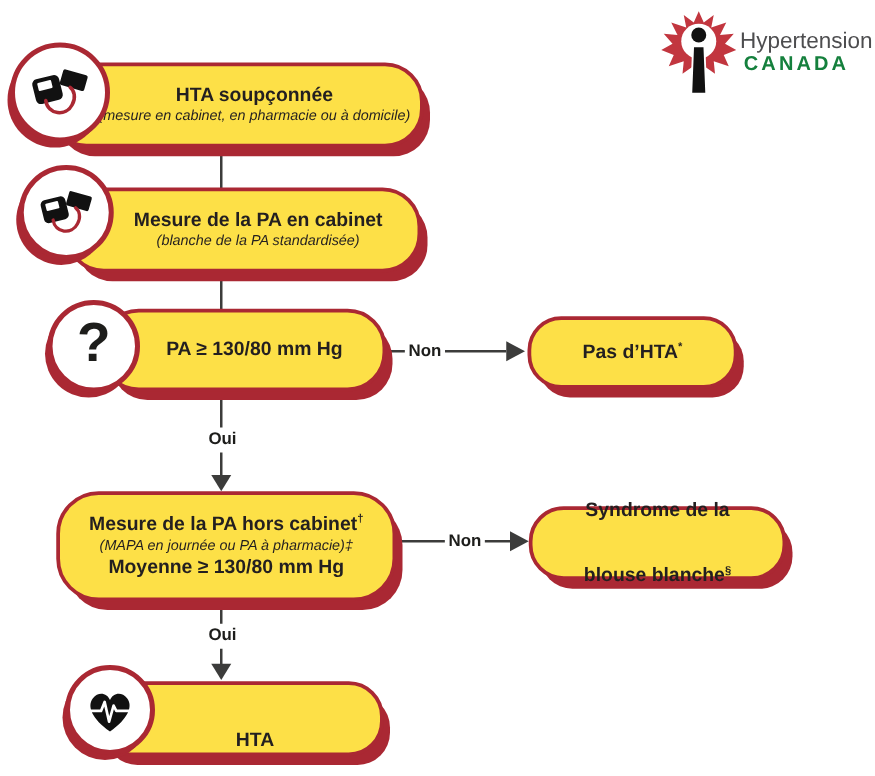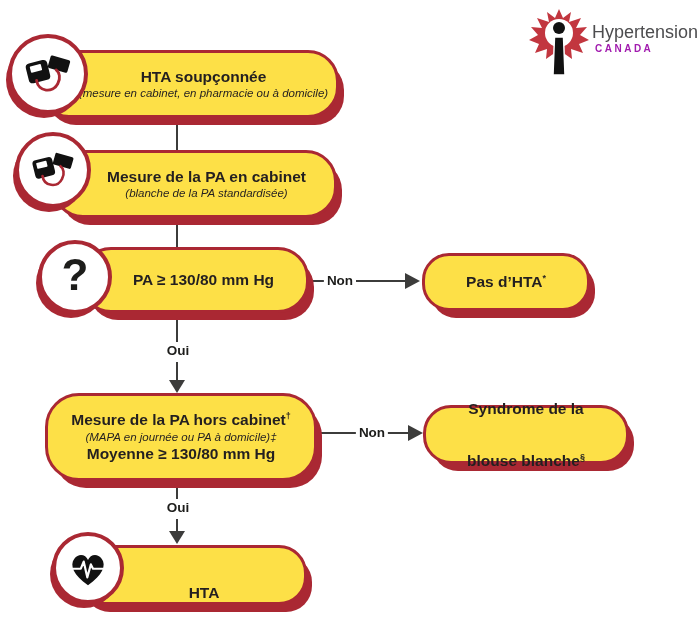--- a/index.html
+++ b/index.html
@@ -26,21 +26,21 @@
   .node .sub{font-size:11.5px;font-style:italic;line-height:1.3;}
   .node sup{font-size:9px;vertical-align:super;line-height:0;}
 
   
   .circ{position:absolute;background:#fff;border:4px solid var(--red);border-radius:50%;z-index:2;
     display:flex;align-items:center;justify-content:center;box-shadow:-4px 6px 0 -2px var(--red);}
   .qmark{font-size:44px;font-weight:bold;color:#1D1D1B;line-height:1;padding-bottom:4px;}
 
   
   .logo-title{position:absolute;left:592px;top:22px;font-size:18px;color:var(--logo_gray);z-index:1;}
-  .logo-sub{position:absolute;left:595px;top:43px;font-size:10px;font-weight:600;letter-spacing:2.5px;color:#a21caf;z-index:1;}
+  .logo-sub{position:absolute;left:595px;top:43px;font-size:16px;font-weight:600;letter-spacing:2.5px;color:#15803d;z-index:1;}
   svg{display:block;}
 </style>
 </head>
 <body>
 
 <div class="canvas">
 
   <div class="vline" style="left:176px;top:113px;height:40px;"></div>
   <div class="vline" style="left:176px;top:211px;height:39px;"></div>
   <div class="vline" style="left:176px;top:308px;height:34px;"></div>
@@ -103,21 +103,21 @@
   <div class="circ" style="left:38px;top:240px;width:66px;height:66px;">
     <div class="qmark">?</div>
   </div>
 
   <div class="node" style="left:422px;top:253px;width:162px;height:52px;border-radius:27px;">
     <div class="title"><span>Pas d’HTA</span><sup>*</sup></div>
   </div>
 
   <div class="node" style="left:45px;top:393px;width:266px;height:82px;border-radius:34px;">
     <div class="title"><span>Mesure de la PA hors cabinet</span><sup>†</sup></div>
-    <div class="sub">(MAPA en journée ou PA à domicile)‡</div>
+    <div class="sub">(MAPA en journée ou PA à pharmacie)‡</div>
     <div class="title">Moyenne ≥ 130/80 mm Hg</div>
   </div>
 
   <div class="node" style="left:423px;top:405px;width:200px;height:53px;border-radius:28px;gap:33px;">
     <div class="title">Syndrome de la</div>
     <div class="title"><span>blouse blanche</span><sup>§</sup></div>
   </div>
 
   <div class="node" style="left:75px;top:545px;width:200px;height:54px;border-radius:28px;padding-left:26px;justify-content:flex-end;">
     <div class="title">HTA</div>

